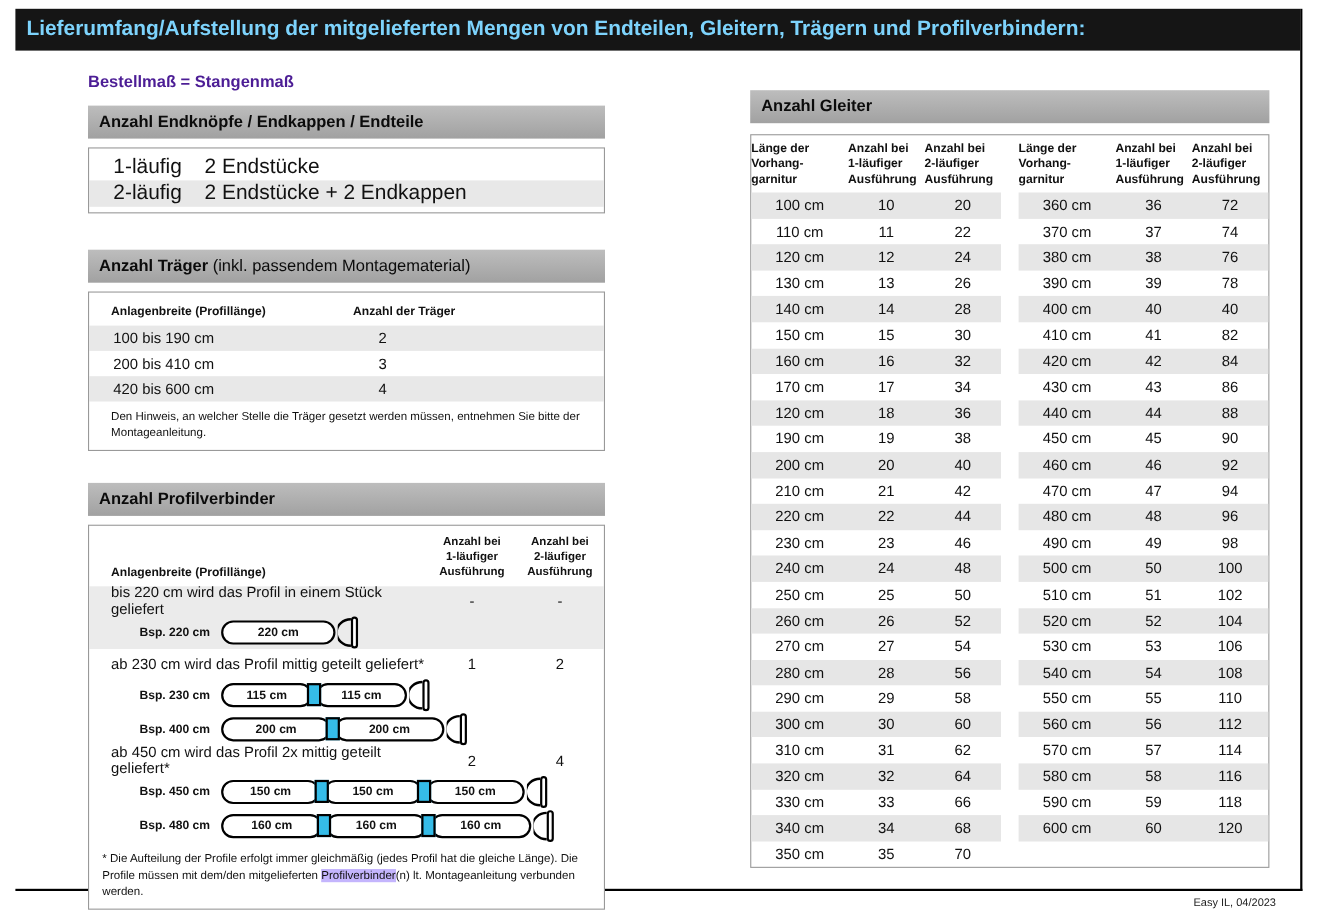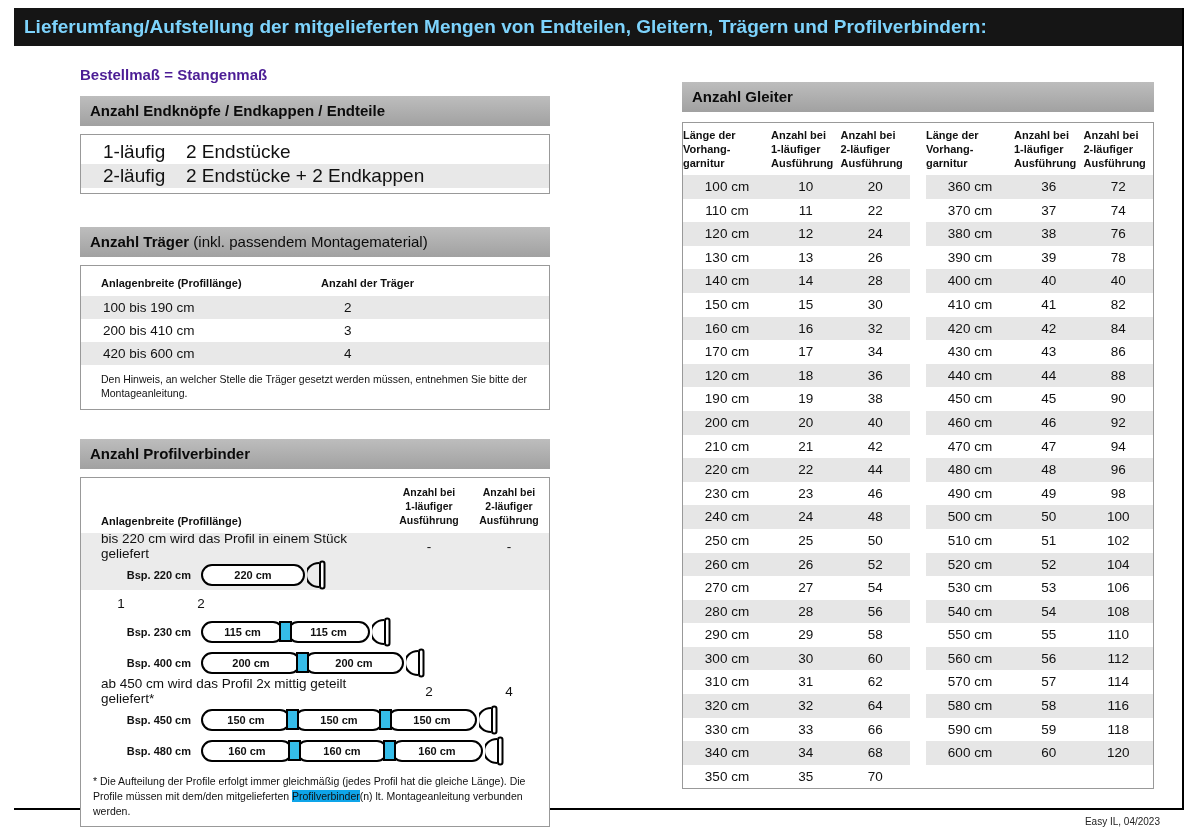--- a/index.html
+++ b/index.html
@@ -55,21 +55,21 @@
   .pv-drow { display:flex; height:31px; align-items:center; }
   .pv-bsp { flex:0 0 120px; text-align:right; padding-right:10px; font-size:11px; font-weight:bold; }
   .rod-assembly { display:flex; align-items:center; }
   .rod-seg { height:22px; border:2px solid #000; border-radius:11px; background:#fff;
              display:flex; align-items:center; justify-content:center;
              font-size:11px; font-weight:bold; position:relative; z-index:1; }
   .connector { width:13px; height:21px; background:#35bce8; border:2px solid #000;
                margin:0 -5px; position:relative; z-index:2; }
   .endcap { margin-left:2px; }
   .pv-footnote { font-size:10.5px; line-height:1.4; padding:8px 10px 4px 12px; }
-  .hl { background:#0ea5e9; }
+  .hl { background:#c4b5fd; }
 
   
   .gl-header { margin-bottom:10px; }
   .gl-box { display:flex; justify-content:space-between; }
   .gl-table { width:227px; }
   .gl-head { display:flex; align-items:center; height:52px; }
   .gl-h { text-align:left; font-size:11px; font-weight:bold; white-space:pre-line; line-height:1.3; }
   .gl-h.len { flex:0 0 88px; }
   .gl-h.n { flex:1; }
   .gl-row { display:flex; height:23.6px; line-height:23.6px; font-size:13.5px; }
@@ -155,20 +155,21 @@
                 <div class="rod-seg" style="width: 104px;">220 cm</div>
                 <svg class="endcap" width="20" height="30" viewBox="0 0 20 30">
                   <path d="M12 3 A 13 12 0 0 0 12 27" fill="none" stroke="#000" stroke-width="2.2"></path>
                   <rect x="13" y="1.5" width="4.5" height="27" rx="2.2" fill="#fff" stroke="#000" stroke-width="2"></rect>
                 </svg>
               </div>
             </div>
           </div>
           <div class="pv-group">
             <div class="pv-trow">
+              <div class="pv-text">ab 230 cm wird das Profil mittig geteilt geliefert*</div>
               <div class="pv-val">1</div>
               <div class="pv-val">2</div>
             </div>
             <div class="pv-drow">
               <div class="pv-bsp">Bsp. 230 cm</div>
               <div class="rod-assembly">
                 <div class="rod-seg" style="width: 83px;">115 cm</div>
                 <div class="connector"></div>
                 <div class="rod-seg" style="width: 83px;">115 cm</div>
                 <svg class="endcap" width="20" height="30" viewBox="0 0 20 30">

